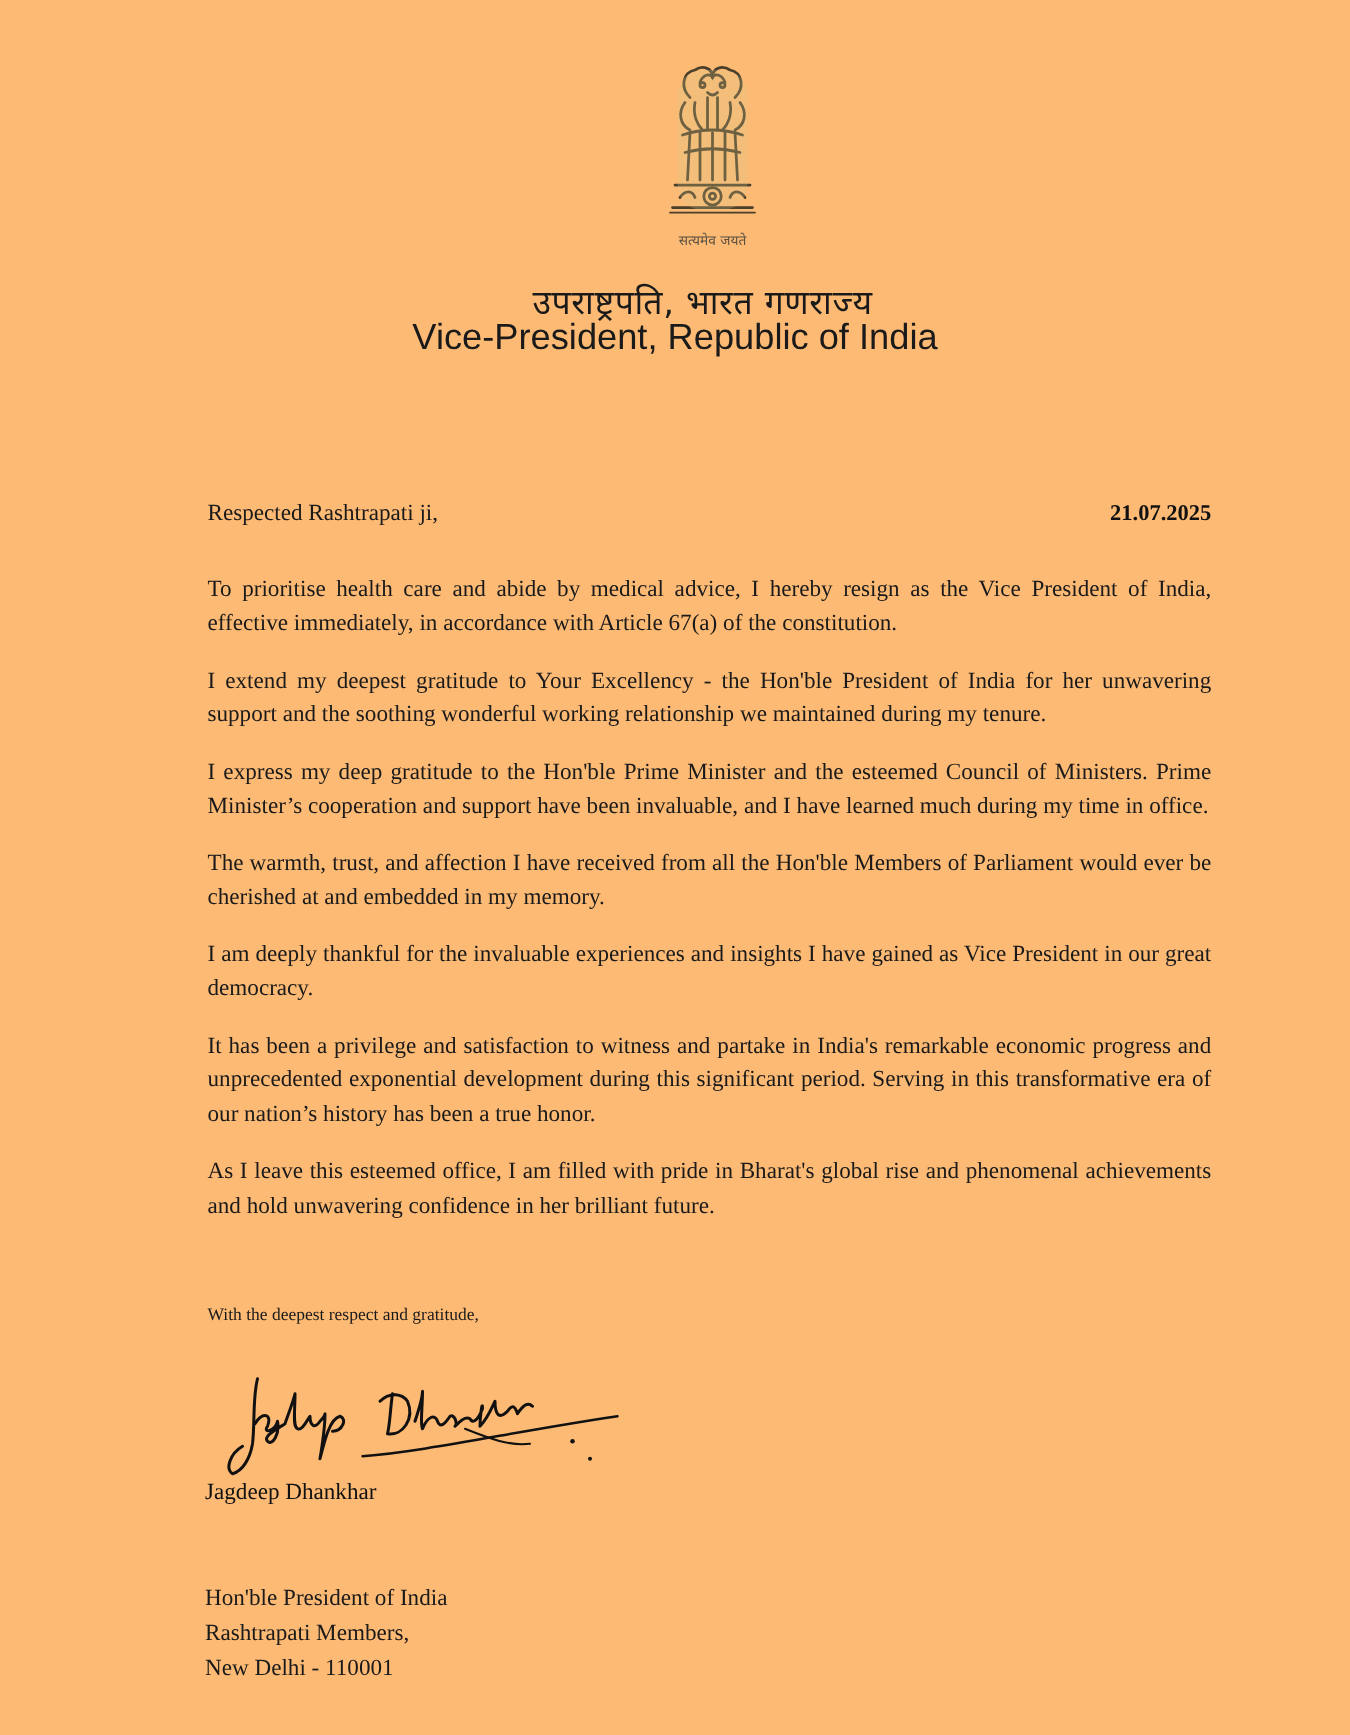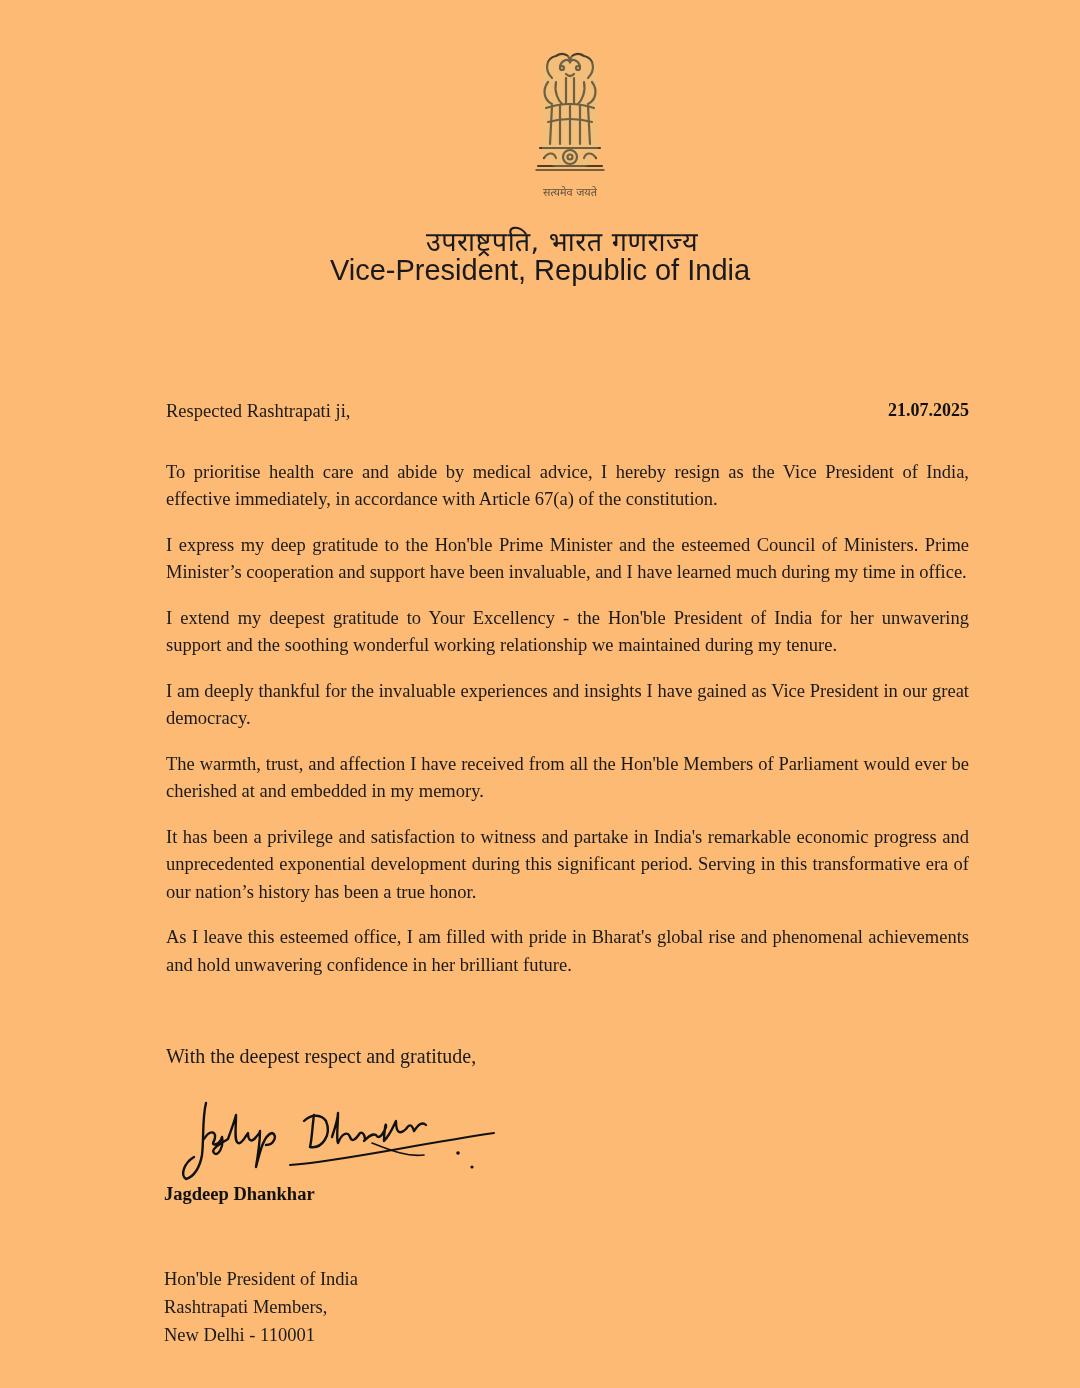--- a/index.html
+++ b/index.html
@@ -80,36 +80,36 @@
     .body p {
       margin: 0 0 18px 0;
       text-align: justify;
     }
     .body p.salutation { margin-bottom: 33px; }
     .closing {
       position: absolute;
       left: 166px;
       top: 1045px;
       font-family: "Liberation Serif", serif;
-      font-size: 20px;
+      font-size: 14px;
       color: #1a1a1a;
     }
     .signature {
       position: absolute;
       left: 172px;
       top: 1095px;
       width: 340px;
       height: 90px;
     }
     .signer-name {
       position: absolute;
       left: 164px;
       top: 1184px;
       font-family: "Liberation Serif", serif;
-      font-weight: bold;
+      font-weight: normal;
       font-size: 18.5px;
       color: #111;
     }
     .address {
       position: absolute;
       left: 164px;
       top: 1265px;
       font-family: "Liberation Serif", serif;
       font-size: 18.5px;
       line-height: 28px;
@@ -159,24 +159,24 @@
   </div>
 
   <div class="head-hindi">उपराष्ट्रपति, भारत गणराज्य</div>
   <div class="head-english">Vice-President, Republic of India</div>
 
   <div class="date">21.07.2025</div>
 
   <div class="body">
     <p class="salutation">Respected Rashtrapati ji,</p>
     <p>To prioritise health care and abide by medical advice, I hereby resign as the Vice President of India, effective immediately, in accordance with Article 67(a) of the constitution.</p>
+    <p>I extend my deepest gratitude to Your Excellency - the Hon'ble President of India for her unwavering support and the soothing wonderful working relationship we maintained during my tenure.</p>
     <p>I express my deep gratitude to the Hon'ble Prime Minister and the esteemed Council of Ministers. Prime Minister’s cooperation and support have been invaluable, and I have learned much during my time in office.</p>
-    <p>I extend my deepest gratitude to Your Excellency - the Hon'ble President of India for her unwavering support and the soothing wonderful working relationship we maintained during my tenure.</p>
+    <p>The warmth, trust, and affection I have received from all the Hon'ble Members of Parliament would ever be cherished at and embedded in my memory.</p>
     <p>I am deeply thankful for the invaluable experiences and insights I have gained as Vice President in our great democracy.</p>
-    <p>The warmth, trust, and affection I have received from all the Hon'ble Members of Parliament would ever be cherished at and embedded in my memory.</p>
     <p>It has been a privilege and satisfaction to witness and partake in India's remarkable economic progress and unprecedented exponential development during this significant period. Serving in this transformative era of our nation’s history has been a true honor.</p>
     <p>As I leave this esteemed office, I am filled with pride in Bharat's global rise and phenomenal achievements and hold unwavering confidence in her brilliant future.</p>
   </div>
 
   <div class="closing">With the deepest respect and gratitude,</div>
 
   <div class="signature">
     <svg width="340" height="90" viewBox="0 0 340 90" xmlns="http://www.w3.org/2000/svg">
       <g fill="none" stroke="#111" stroke-width="2.4" stroke-linecap="round" stroke-linejoin="round">
 

